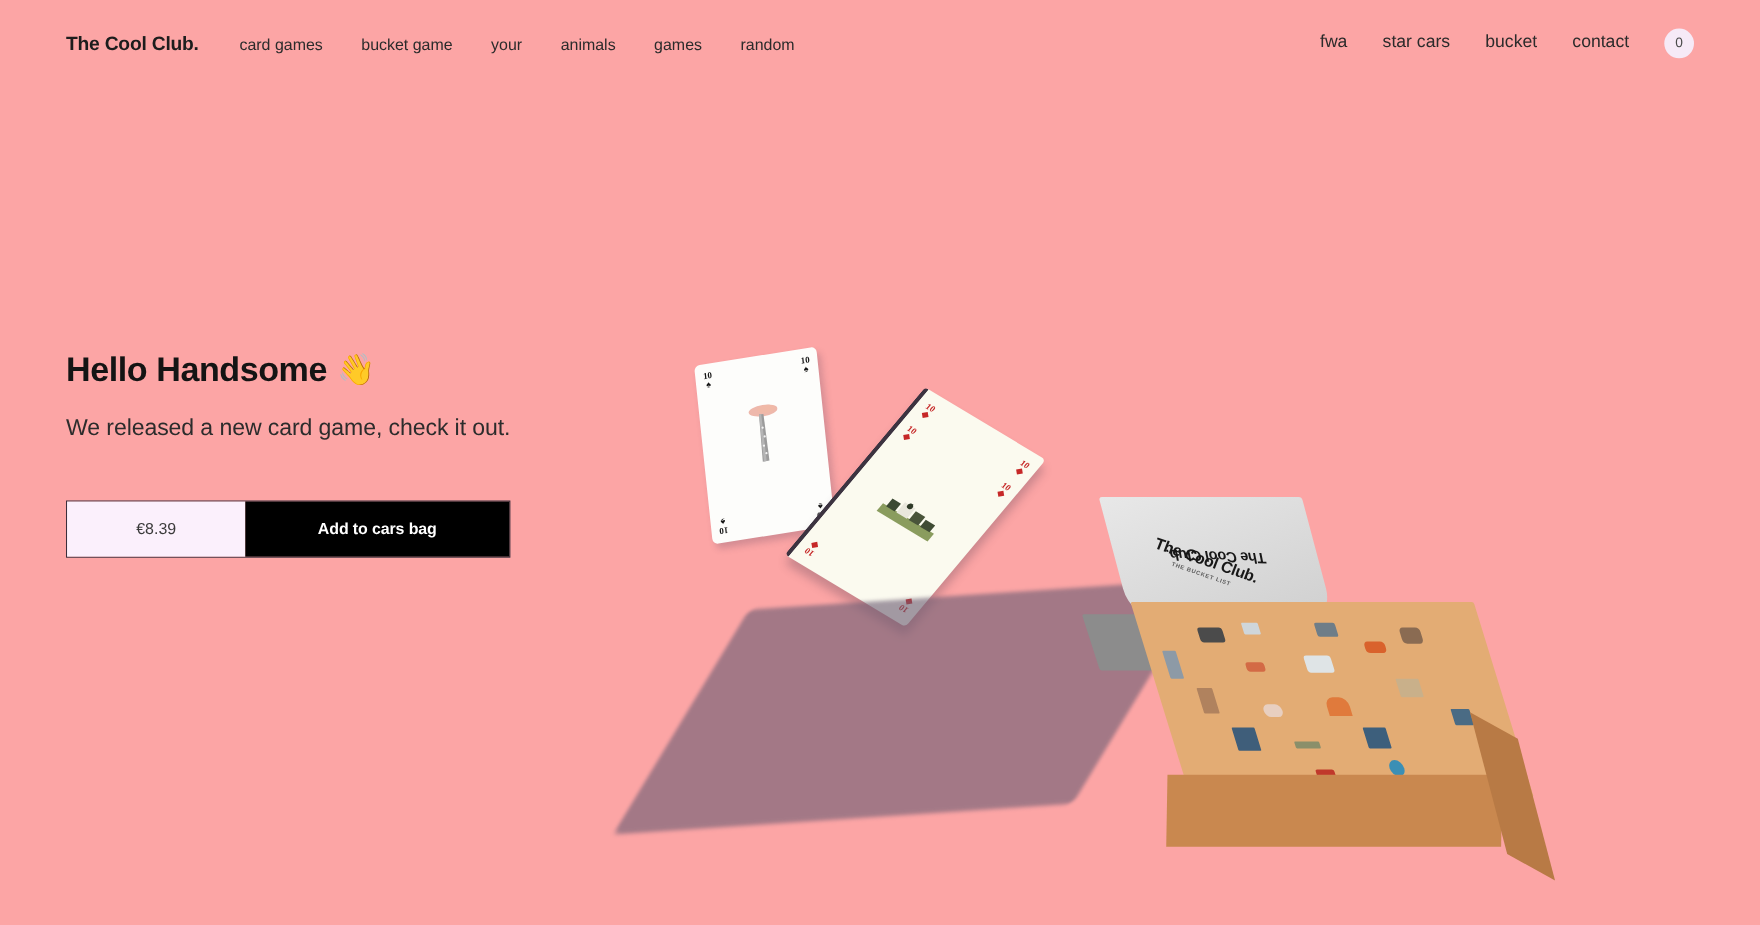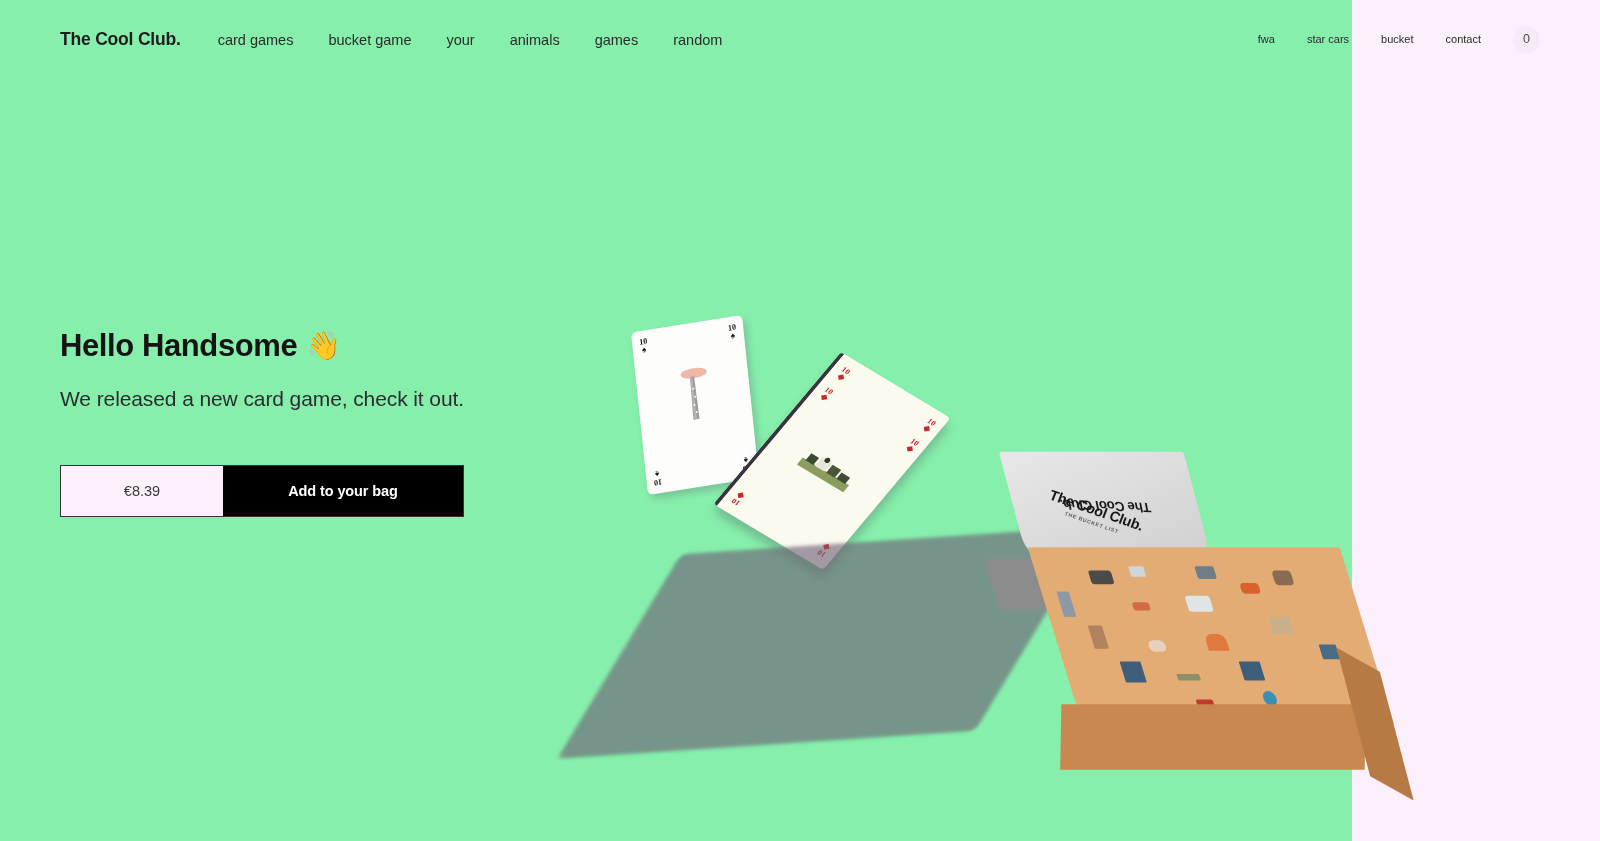--- a/index.html
+++ b/index.html
@@ -2,52 +2,52 @@
 <html><head>
 <meta charset="utf-8">
 <style>
   * { margin:0; padding:0; box-sizing:border-box; }
   html, body {
     width:1600px; height:841px;
     background:#fbf0fc;
     font-family:"Liberation Sans", sans-serif;
     overflow:hidden;
   }
-  .page { position:relative; width:1352px; height:841px; background:#86efac; }
+  .page { position:relative; width:1600px; height:841px; background:#fca5a5; }
 
   
   .navbar {
     position:absolute; top:0; left:0; width:1600px; height:78px;
     display:flex; align-items:center; padding:0 60px;
   }
   .nav-left { display:flex; align-items:baseline; }
   .logo {
     font-size:17.5px; font-weight:bold; color:#1d1d1d;
     letter-spacing:-0.2px; white-space:nowrap;
   }
   .nav-links-left { display:flex; align-items:baseline; margin-left:37px; }
   .nav-links-left .nav-link { margin-right:35px; }
   .nav-links-left .nav-link:last-child { margin-right:0; }
   .nav-link {
     font-size:14.5px; color:#2b2b2b; text-decoration:none;
     white-space:nowrap; line-height:1;
   }
   .nav-spacer { flex:1; }
   .nav-right { display:flex; align-items:center; }
-  .nav-right .nav-link { margin-right:32px; font-size:11px; }
+  .nav-right .nav-link { margin-right:32px; font-size:16px; }
   .cart-badge {
     width:27px; height:27px; border-radius:50%;
     background:#f6eaf7;
     display:flex; align-items:center; justify-content:center;
     font-size:12.5px; color:#4a4a4a;
   }
 
   
   .hero {
-    position:absolute; left:60px; top:328px; width:620px;
+    position:absolute; left:60px; top:318px; width:620px;
   }
   .hero-title {
     font-size:31px; font-weight:bold; color:#141414;
     letter-spacing:-0.4px; display:flex; align-items:center; gap:9px;
     line-height:1.15;
   }
   .wave-emoji { font-size:28px; line-height:1; }
 
   .hero-sub {
     margin-top:21px; font-size:21px; color:#2c2c2c; line-height:1.3;
@@ -220,21 +220,21 @@
 
   <div class="hero">
     <h1 class="hero-title">
       <span>Hello Handsome</span>
       <span class="wave-emoji">👋</span>
     </h1>
     <p class="hero-sub">We released a new card game, check it out.</p>
 
     <div class="buy-bar">
       <div class="price-box">€8.39</div>
-      <button class="add-btn">Add to your bag</button>
+      <button class="add-btn">Add to cars bag</button>
     </div>
   </div>
 
   <div class="scene">
 
     <div class="card-a">
       <div class="pip-tl">
         <span>10</span><br>
         <span>♠</span>
       </div>

